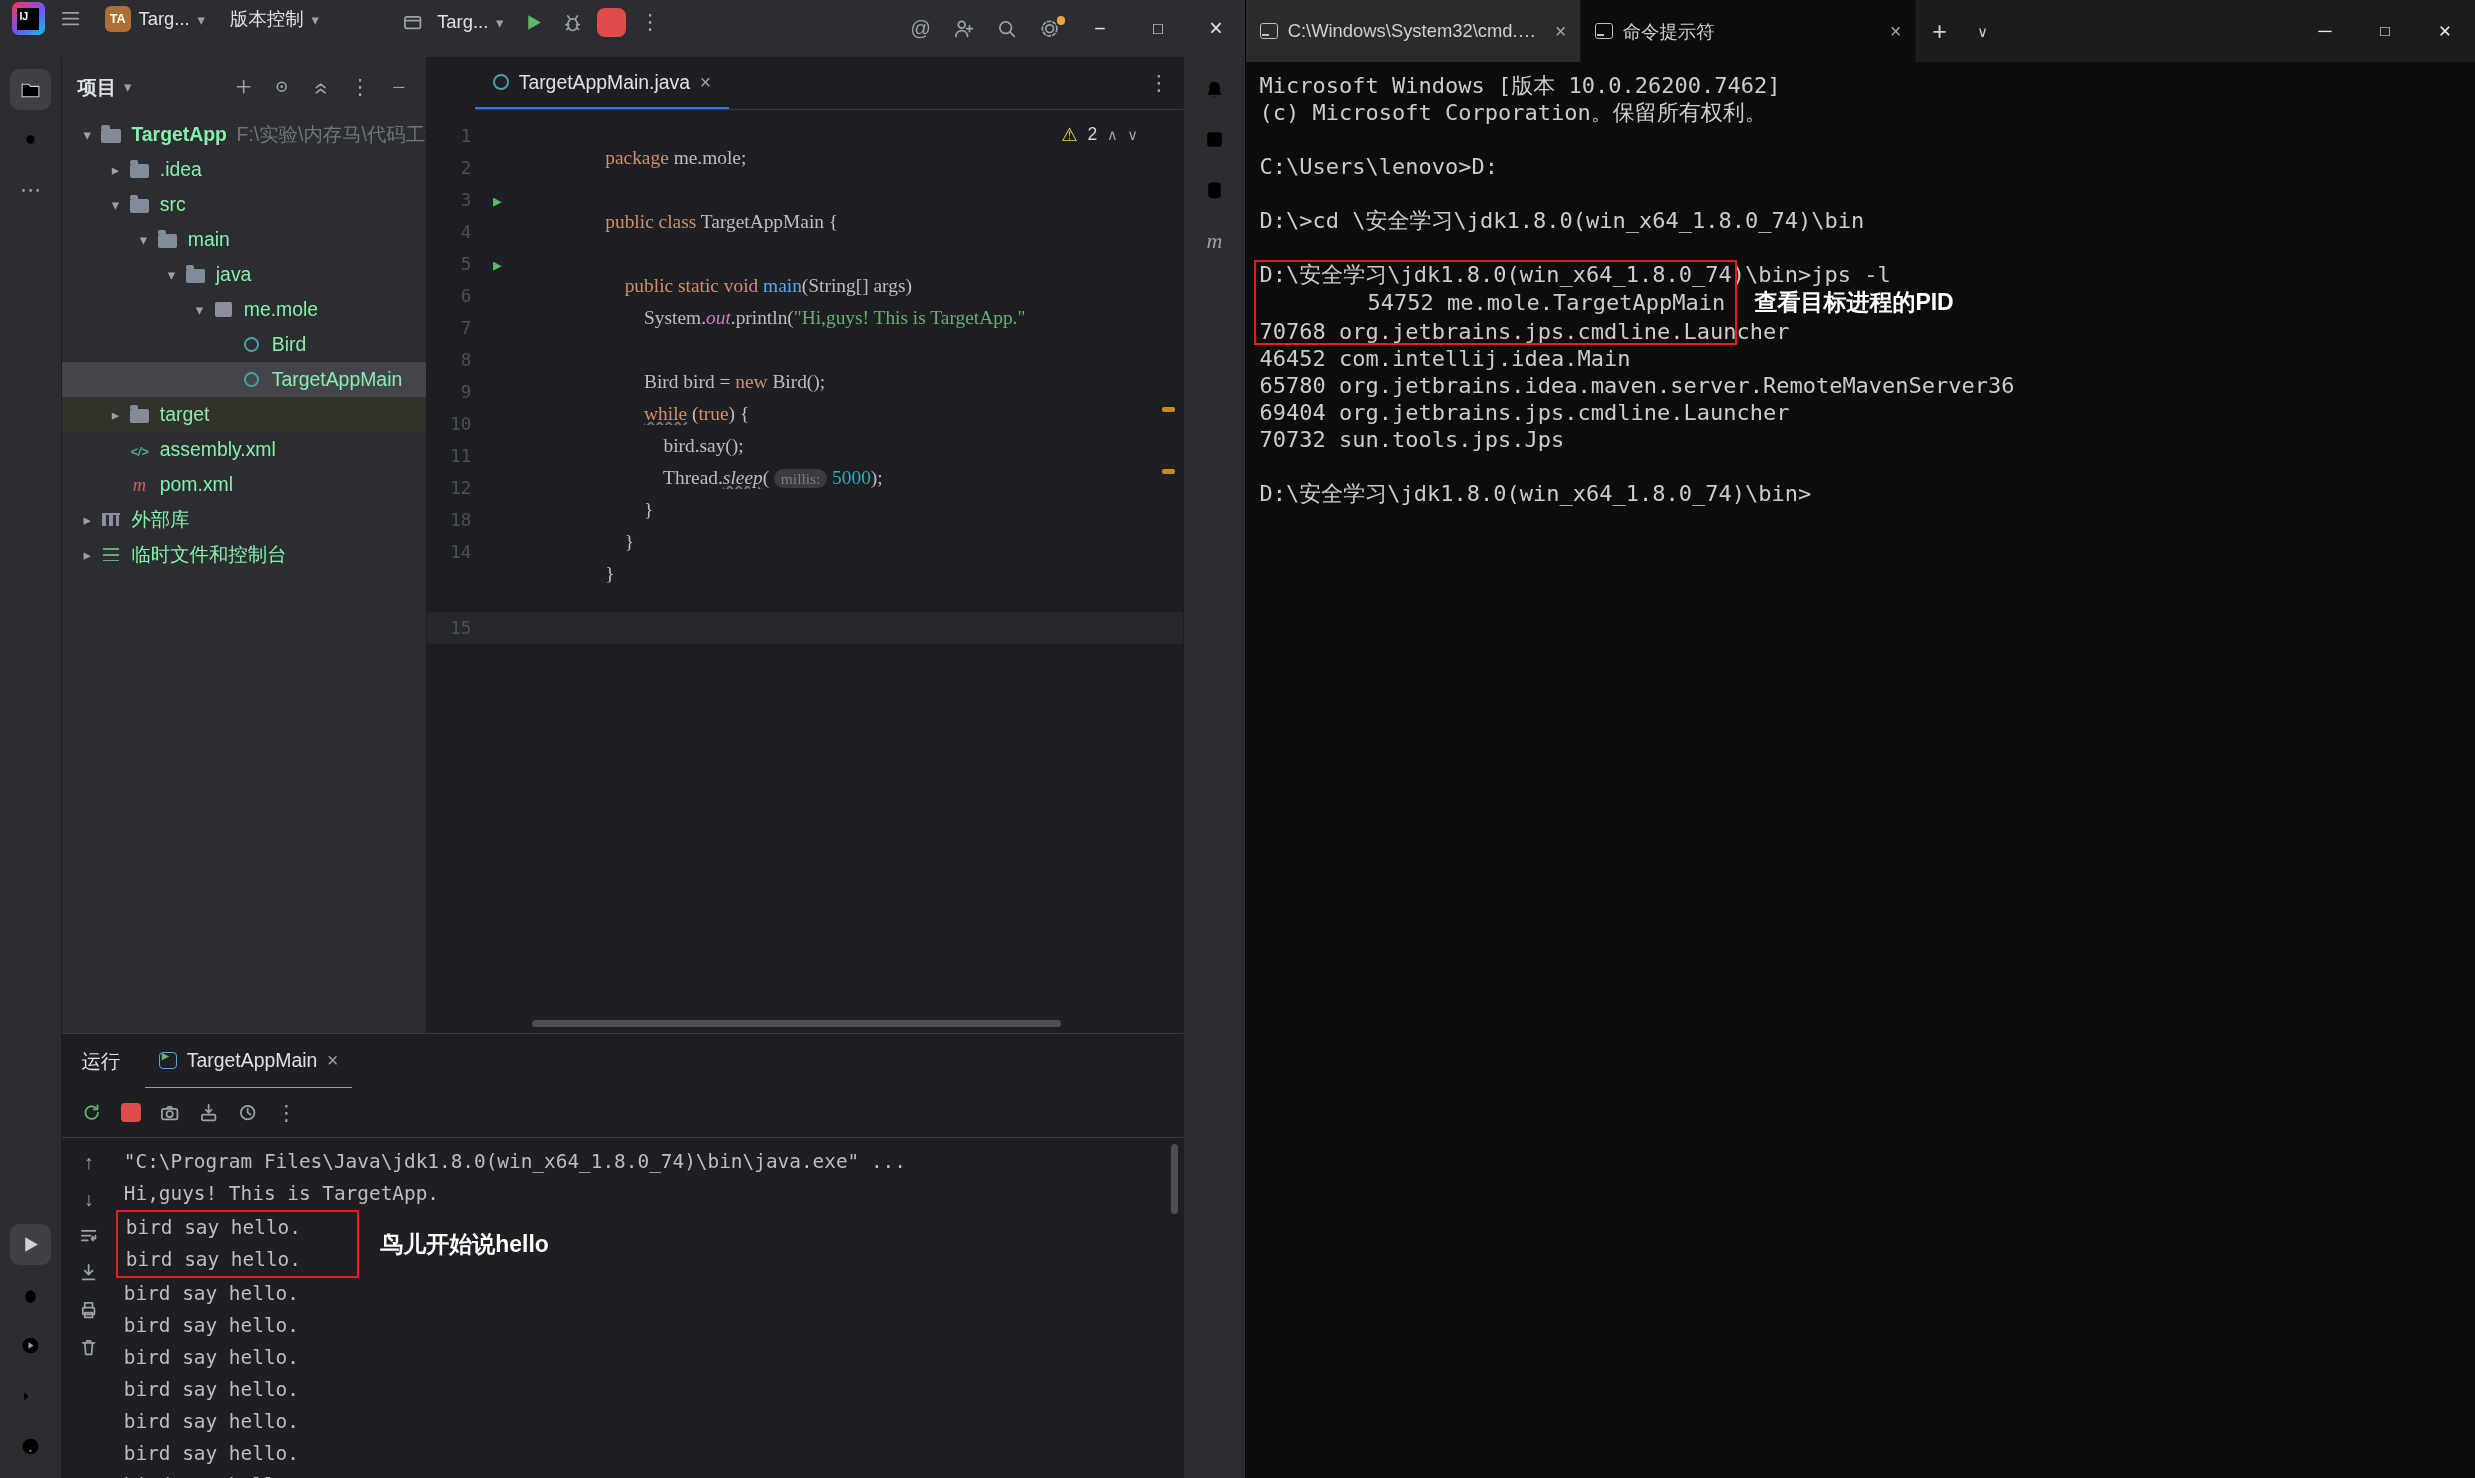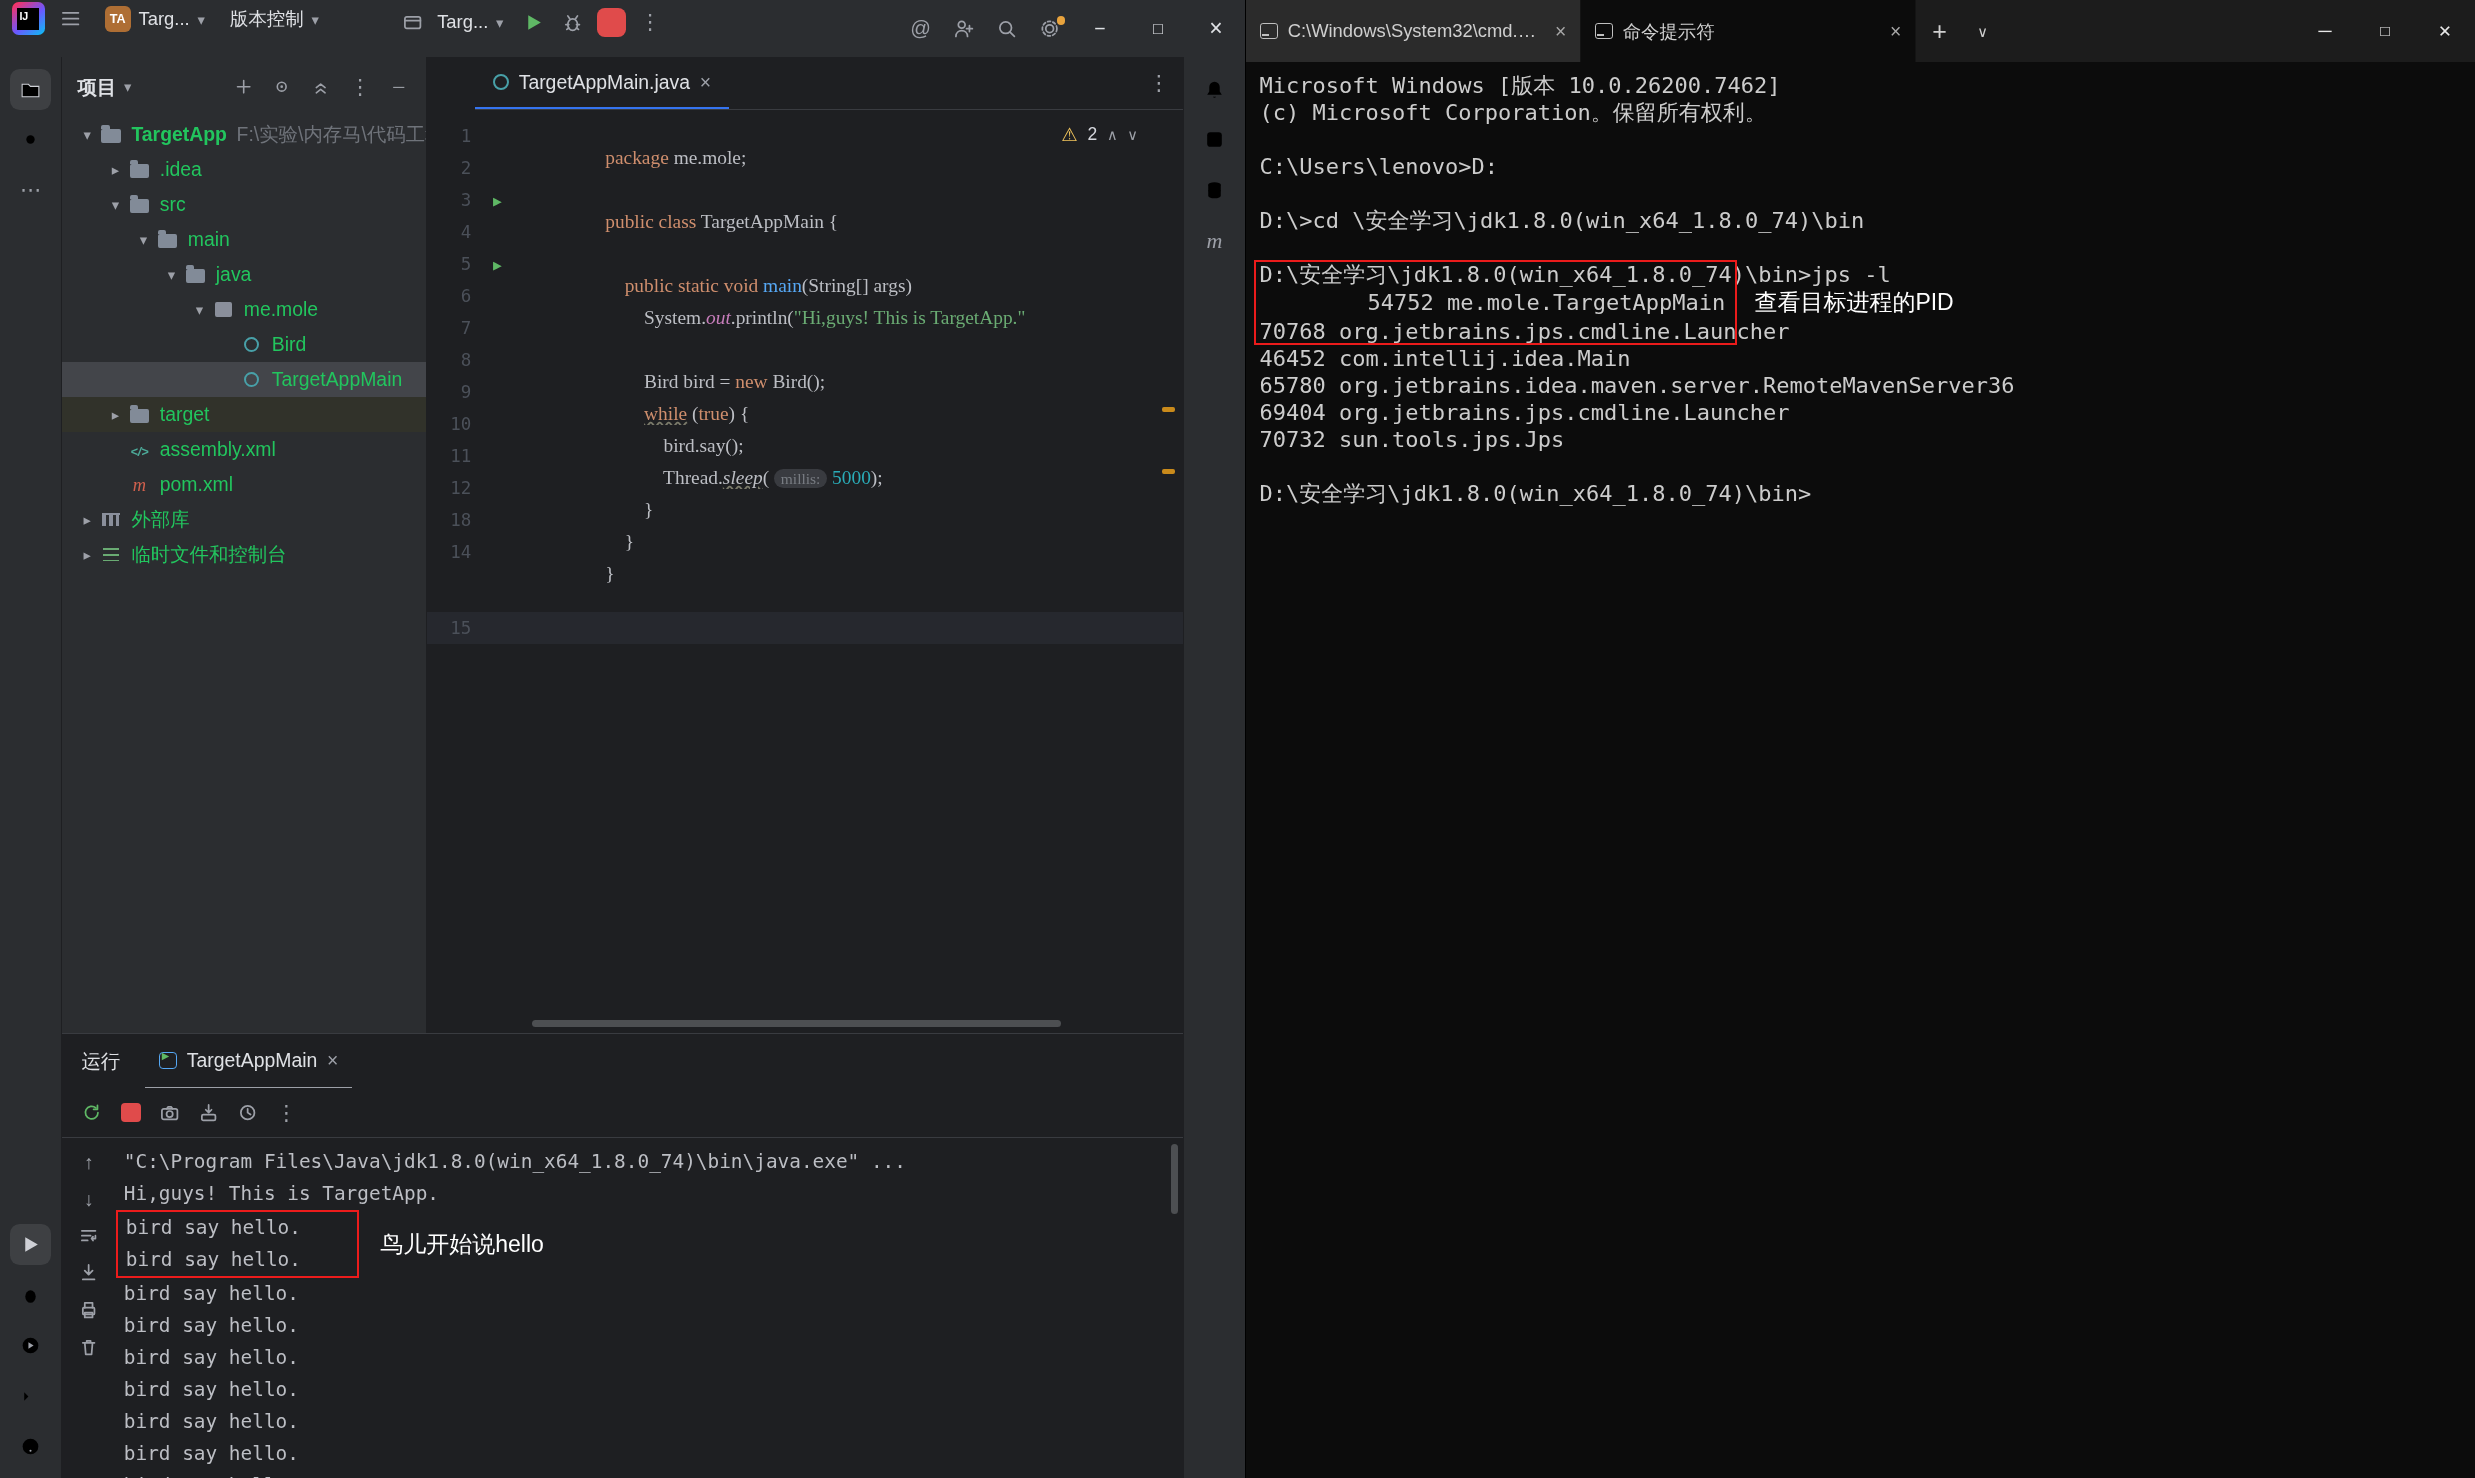--- a/index.html
+++ b/index.html
@@ -60,21 +60,21 @@
   .trow[data-indent="1"] { padding-left:42px; }
   .trow[data-indent="2"] { padding-left:70px; }
   .trow[data-indent="3"] { padding-left:98px; }
   .trow[data-indent="4"] { padding-left:126px; }
   .trow[data-indent="5"] { padding-left:154px; }
   .trow.selected { background:#43454a; }
   .trow.excluded { background:#31322a; }
   .trow.root .tlabel { font-weight:700; }
   .tchev { width:23px; color:#9da0a8; font-size:14.6px; text-align:center; flex:0 0 auto; }
   .ticon { width:25px; height:19.4px; display:flex; align-items:center; justify-content:center; flex:0 0 auto; margin-right:7.8px; }
-  .tlabel { color:#22c55e;text-align:center; }
+  .tlabel { color:#86efac;text-align:center; }
   .textra { margin-left:9.7px; color:#6f737a; }
   .textra:empty { display:none; }
   .i-folder,.i-project,.i-folder-src { position:relative; width:19.4px; height:13.6px; background:#828b98; border-radius:1.9px; margin-top:2.9px; }
   .i-folder::before,.i-project::before,.i-folder-src::before { content:""; position:absolute; top:-3.9px; left:0; width:8.7px; height:3.9px; background:#828b98; border-radius:1.9px 1.9px 0 0; }
   .i-package { width:17.5px; height:14.6px; background:#8a8f9b; border-radius:1.9px; }
   .i-class { width:15.5px; height:15.5px; border:2.4px solid #48a0a8; border-radius:50%; }
   .i-xml::before { content:"</>"; color:#4dab9a; font-size:12.6px; font-weight:bold; }
   .i-maven::before { content:"m"; color:#d0604d; font-size:18.4px; font-style:italic; font-family:"Liberation Serif",serif; }
   .i-lib { width:17.5px; height:13.6px; border-top:2.9px solid #8a8f9b; background:repeating-linear-gradient(90deg,#8a8f9b 0 3.9px,transparent 3.9px 6.8px); }
   .i-scratch { width:15.5px; height:13.6px; background:repeating-linear-gradient(180deg,#6aab73 0 2.4px,transparent 2.4px 5.8px); }
@@ -119,21 +119,21 @@
   .rp-toolbar { height:50px; flex:0 0 auto; display:flex; align-items:center; gap:5.8px; padding-left:13.6px; border-bottom:1px solid #393b40; }
   .stop-sm { width:19.4px; height:19.4px; border-radius:3.9px; background:#e04b4b; }
   .rp-body { flex:1; display:flex; min-height:0; position:relative; }
   .constrip { width:54px; flex:0 0 auto; display:flex; flex-direction:column; align-items:center; padding-top:7.8px; gap:3.9px; }
   .g-arrup::before { content:"↑"; color:#9da0a8; font-size:19.4px; }
   .g-arrdown::before { content:"↓"; color:#9da0a8; font-size:19.4px; }
   .console-text { flex:1; padding:7.8px 0 0 7.8px; font-family:"DejaVu Sans Mono","Liberation Mono",monospace; font-size:19.4px; line-height:32px; color:#bcbec4; overflow:hidden; }
   .conline { white-space:pre; min-height:32px; }
   .conbox-row { display:flex; align-items:center; gap:21.3px; }
   .con-redbox { border:2.9px solid #ec1c1c; padding:0 56px 0 7.8px; margin-left:-7.8px; }
-  .con-annot,.term-annot { font-family:"Liberation Sans","DejaVu Sans",sans-serif; font-weight:400; font-size:23px; color:#ffffff; white-space:nowrap; }
+  .con-annot,.term-annot { font-family:"Liberation Sans","DejaVu Sans",sans-serif; font-weight:700; font-size:23px; color:#ffffff; white-space:nowrap; }
   .con-vscroll { position:absolute; right:4.9px; top:5.8px; width:6.8px; height:70px; border-radius:3.9px; background:#4d4f52; }
 
   
   .terminal { flex:1; display:flex; flex-direction:column; background:#0c0c0c; min-width:0; }
   .term-tabbar { height:62px; flex:0 0 auto; background:#1c1c1c; display:flex; align-items:stretch; }
   .term-tab { width:335px; display:flex; align-items:center; gap:9.7px; padding:0 13.6px; font-size:18.4px; color:#cfcfcf; background:#2b2b2b; border-right:1px solid #141414; }
   .term-tab.active { background:#0c0c0c; }
   .cmd-ic { width:18.4px; height:16.5px; flex:0 0 auto; border:1.9px solid #bfbfbf; border-radius:2.9px; position:relative; }
   .cmd-ic::before { content:""; position:absolute; left:1.9px; bottom:1.9px; width:6.8px; height:1.9px; background:#bfbfbf; }
   .term-tab-title { flex:1; overflow:hidden; text-overflow:ellipsis; white-space:nowrap; }

